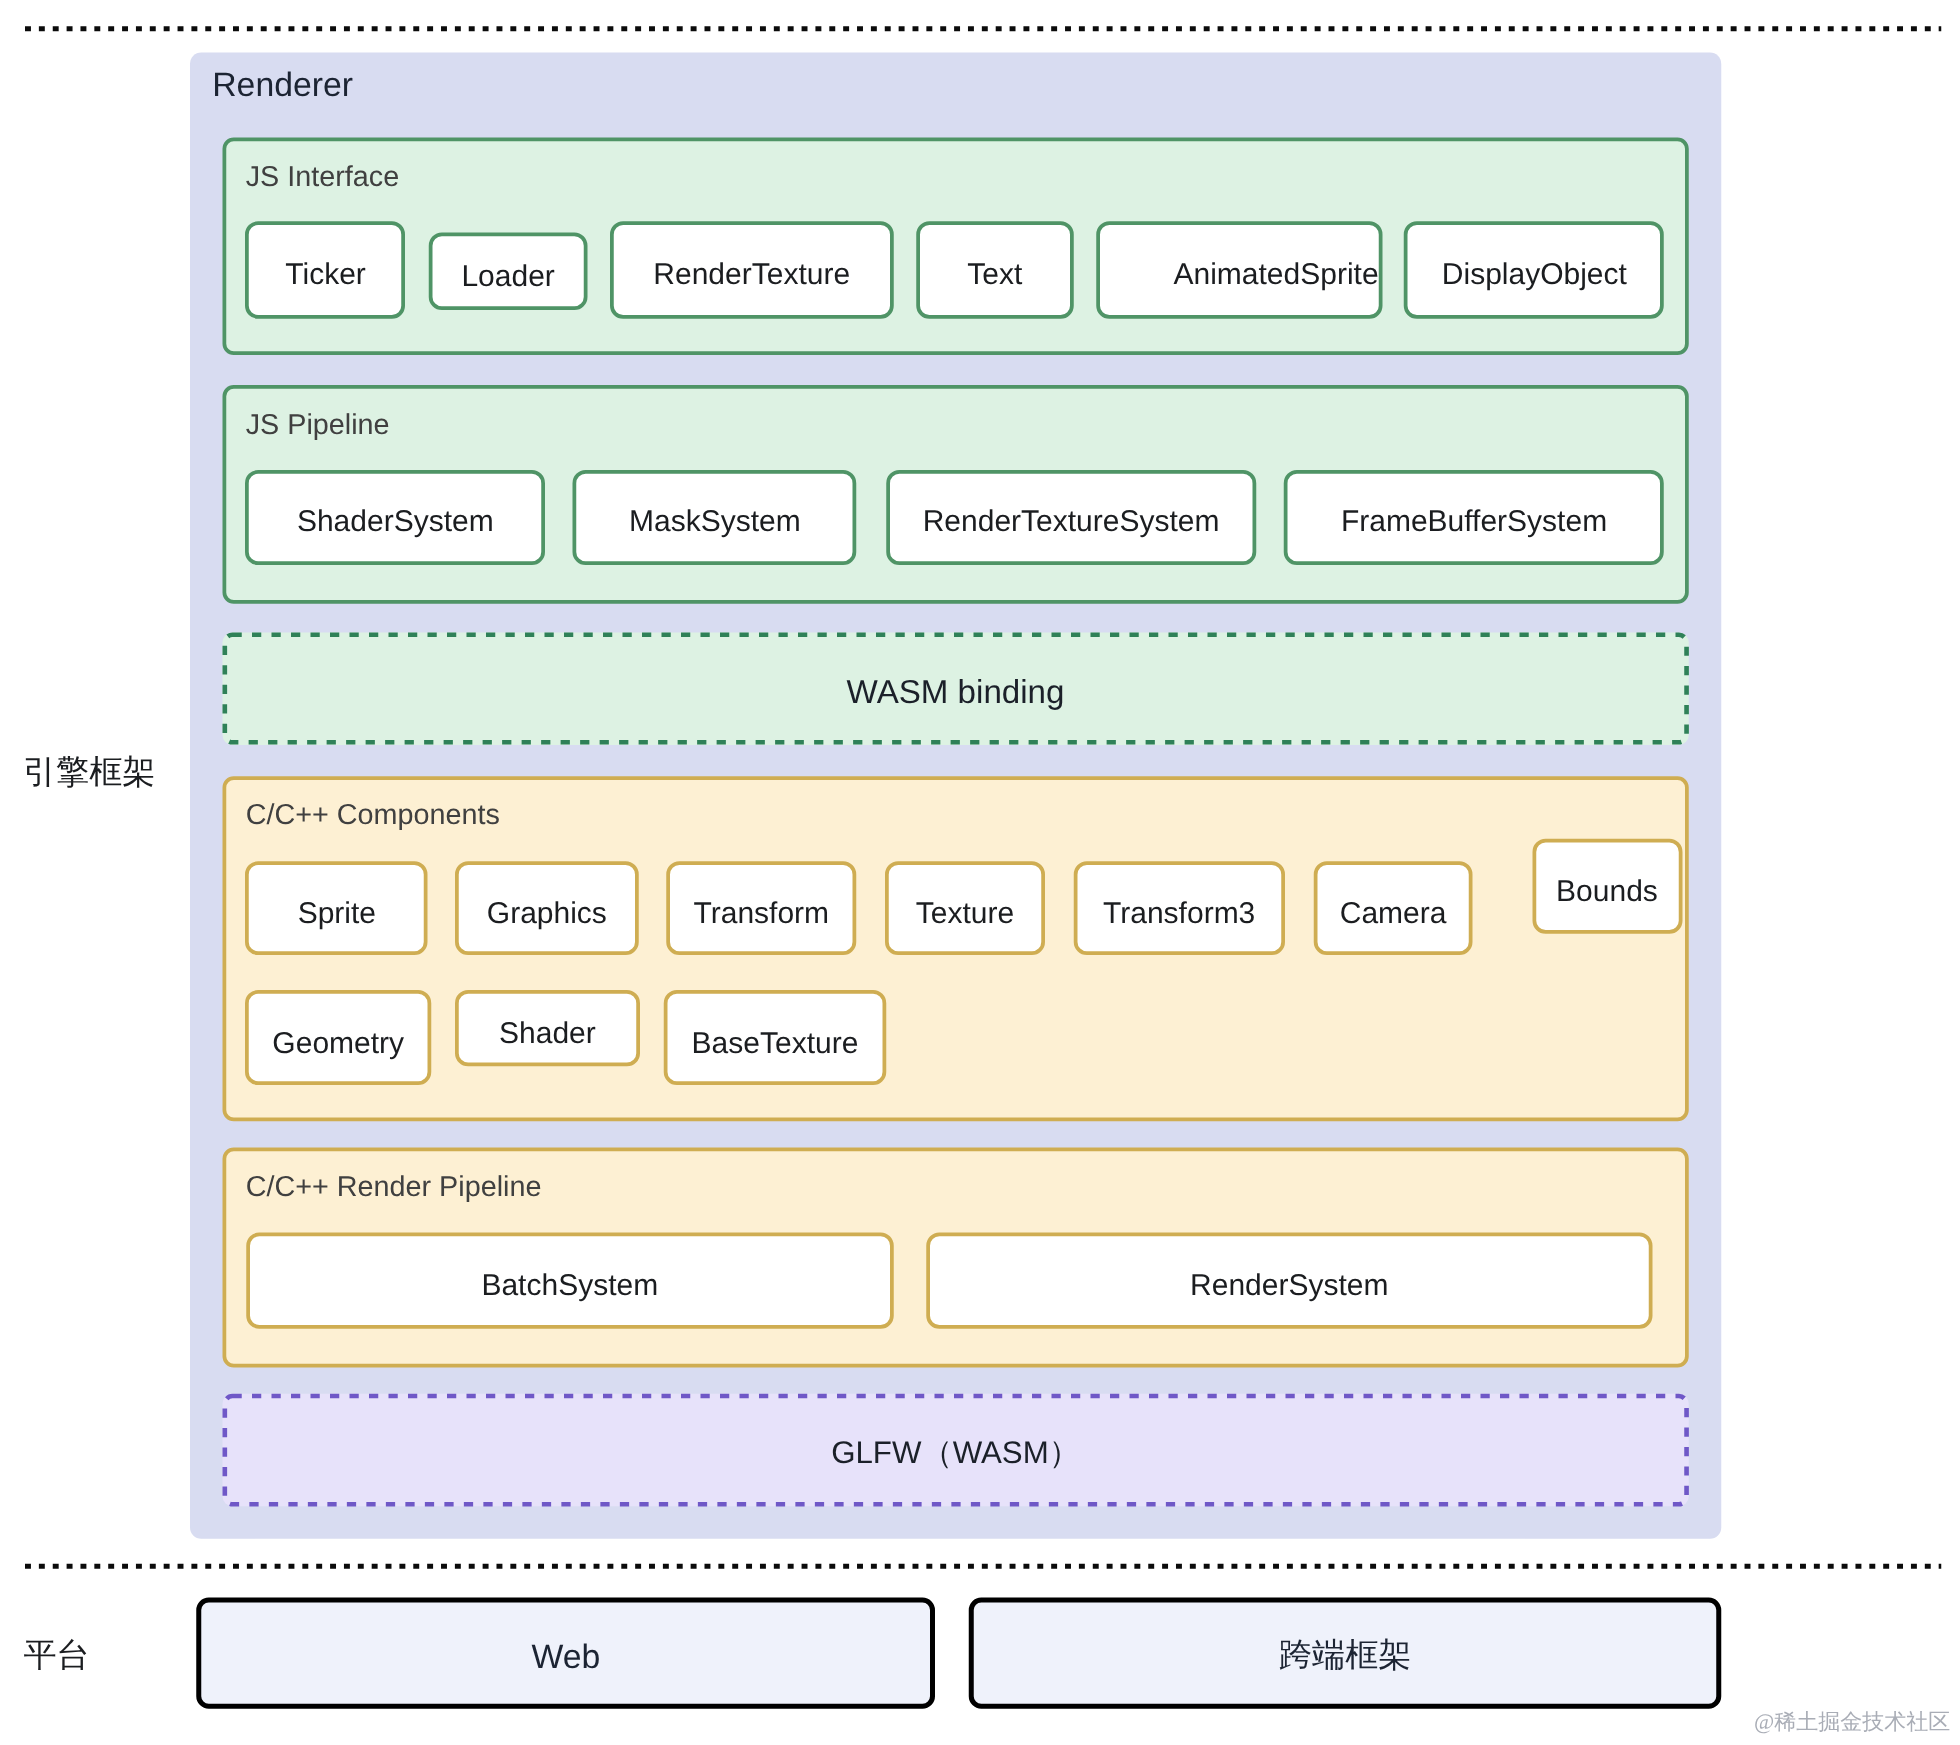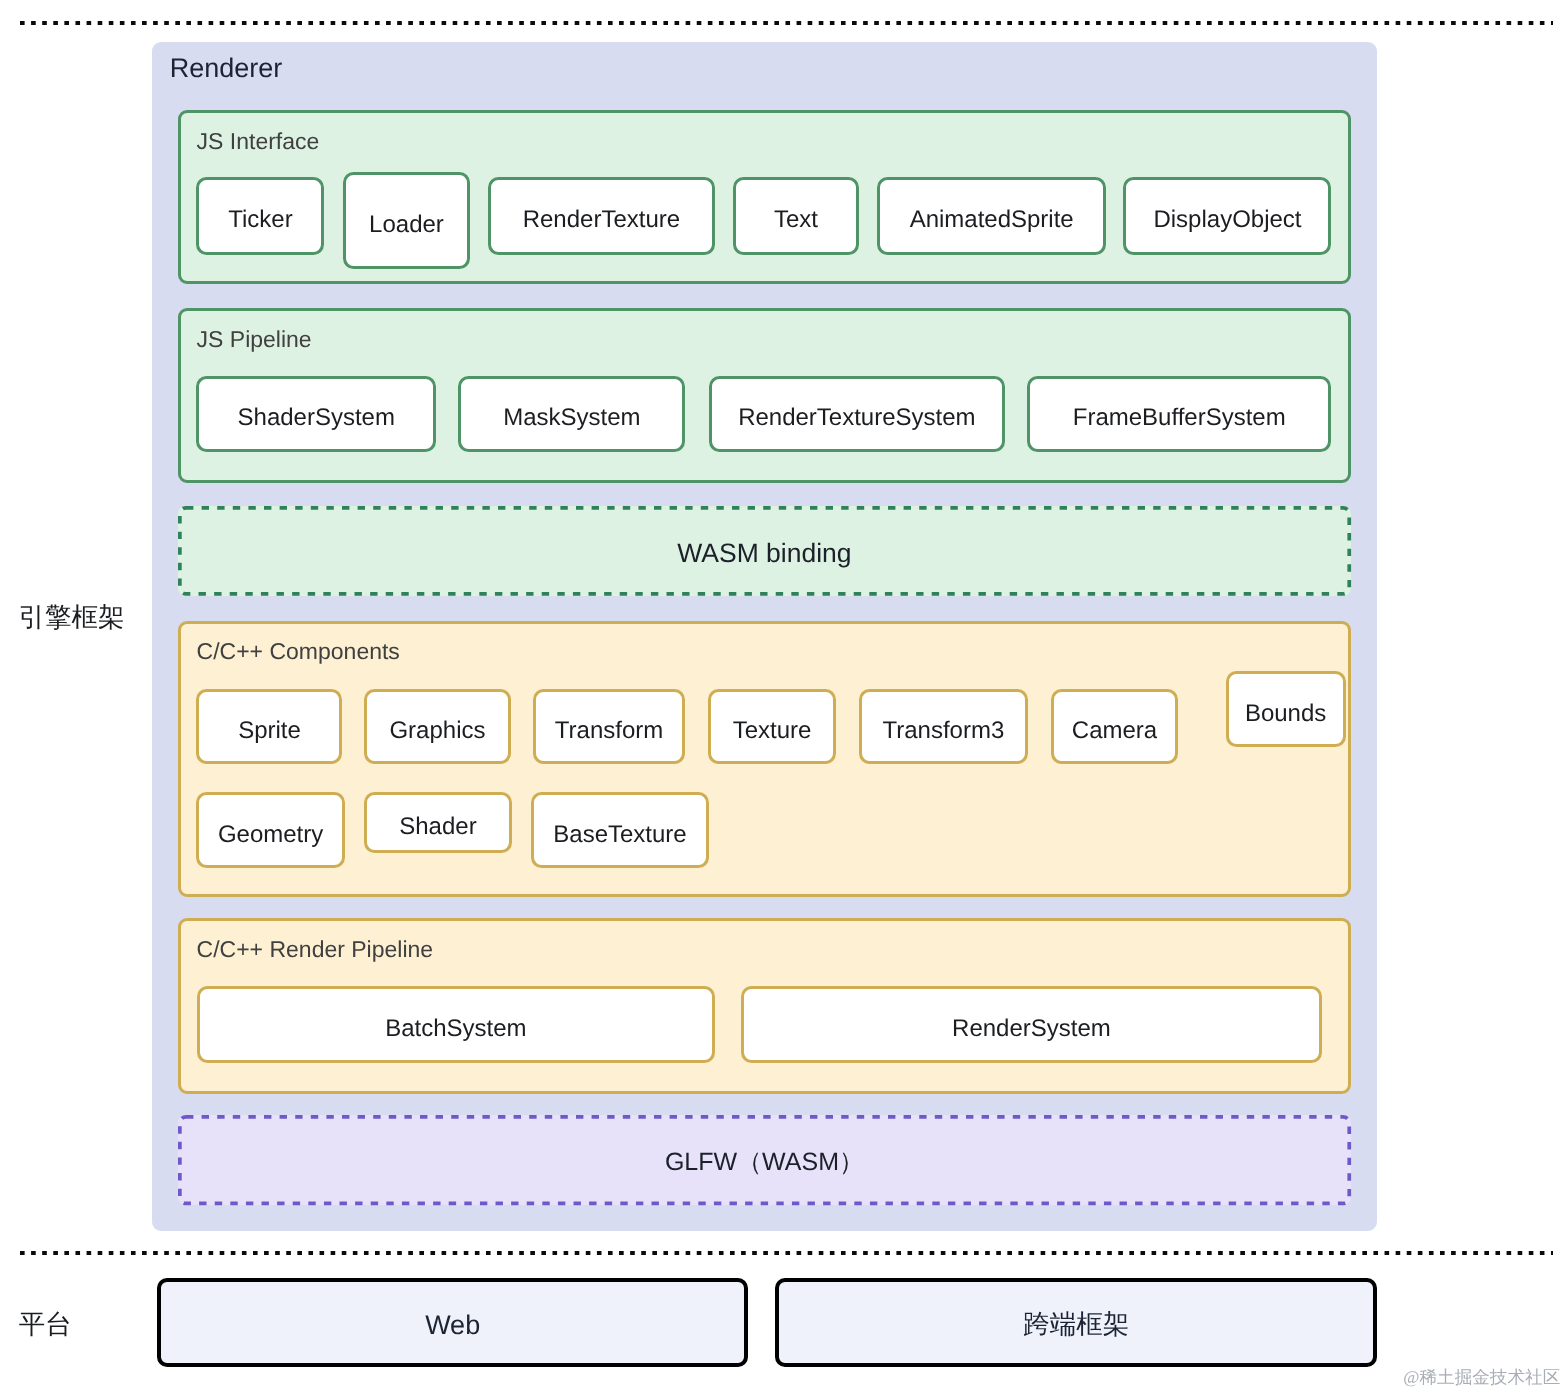--- a/index.html
+++ b/index.html
@@ -61,30 +61,30 @@
 <div class="side-label" id="label-engine">引擎框架</div>
 <div class="side-label" id="label-platform">平台</div>
 <div id="renderer-panel">
   <div id="renderer-title">Renderer</div>
   <div class="group green" style="left:25.6px;top:67.4px;width:1173.1px;height:174.3px;">
     <div class="group-title">JS Interface</div>
   </div>
   <div class="chip green" style="left:44.2px;top:134.7px;width:127.9px;height:77.7px;">
     <span>Ticker</span>
   </div>
-  <div class="chip green" style="left:190.9px;top:130px;width:126.6px;height:97px;">
+  <div class="chip green" style="left:190.9px;top:144px;width:126.6px;height:62px;">
     <span>Loader</span>
   </div>
   <div class="chip green" style="left:335.8px;top:134.7px;width:226.6px;height:77.7px;">
     <span>RenderTexture</span>
   </div>
   <div class="chip green" style="left:580.3px;top:134.7px;width:126.6px;height:77.7px;">
     <span>Text</span>
   </div>
-  <div class="chip green" style="left:725.2px;top:134.7px;width:228.4px;height:77.7px;">
+  <div class="chip green" style="left:725.2px;top:134.7px;width:228.4px;height:77.7px;justify-content:flex-end;">
     <span>AnimatedSprite</span>
   </div>
   <div class="chip green" style="left:971.2px;top:134.7px;width:208px;height:77.7px;">
     <span>DisplayObject</span>
   </div>
   <div class="group green" style="left:25.6px;top:265.6px;width:1173.1px;height:174.8px;">
     <div class="group-title">JS Pipeline</div>
   </div>
   <div class="chip green" style="left:44px;top:333.3px;width:239.9px;height:75.9px;">
     <span>ShaderSystem</span>

